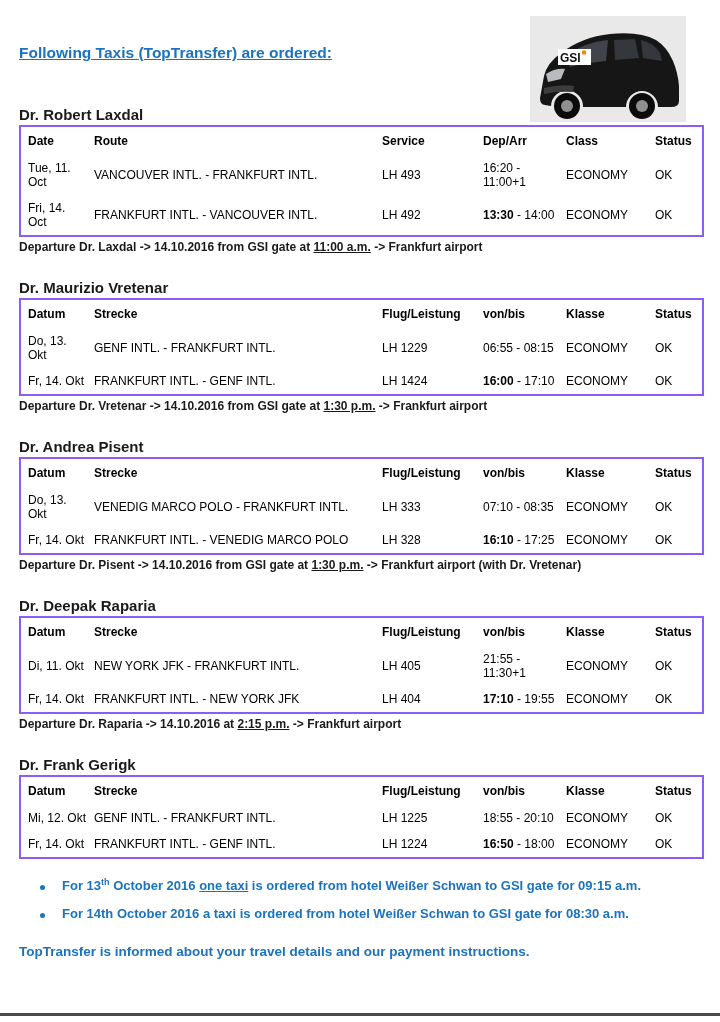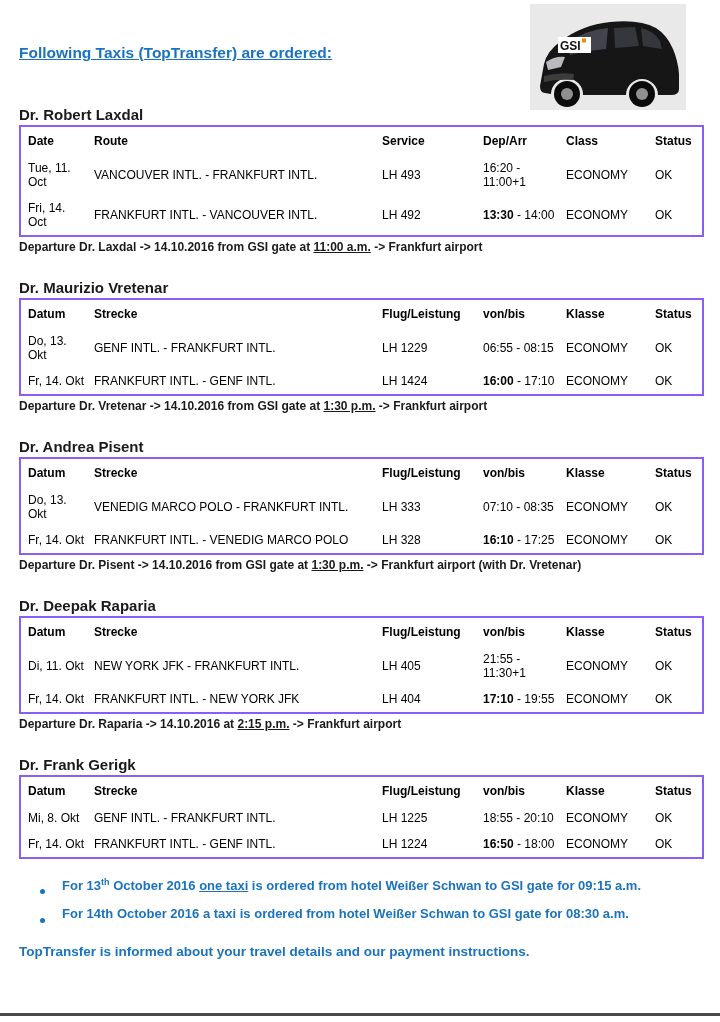--- a/index.html
+++ b/index.html
@@ -9,21 +9,21 @@
     background:#ffffff; color:#000;
     font-family:"Liberation Sans", sans-serif; font-size:12px;
   }
   .content { padding:44px 19px 0 19px; }
 
   h1.doc-title {
     margin:0; font-size:15.5px; font-weight:bold; color:#1b73be;
     text-decoration:underline;
   }
 
-  .car-box { position:absolute; top:4px; left:530px; width:156px; height:106px; }
+  .car-box { position:absolute; top:16px; left:530px; width:156px; height:106px; }
 
   section.sec { margin-top:24px; }
   section.sec.first { margin-top:44px; }
   h2.traveler { margin:0 0 2px 0; font-size:15px; font-weight:bold; color:#1a1a1a; }
 
   table.flights {
     width:683px; border-collapse:collapse; table-layout:fixed;
     border:2px solid #8b5cf6;
   }
   table.flights th, table.flights td {
@@ -31,21 +31,21 @@
     padding:6px 0 6px 7px; line-height:14px; font-size:12px;
     overflow:hidden;
   }
   table.flights th { font-weight:bold; padding-top:7px; padding-bottom:7px; }
   .b { font-weight:bold; }
   .u { text-decoration:underline; }
 
   p.dep { margin:3px 0 0 0; font-weight:bold; font-size:12px; line-height:15px; color:#1a1a1a; }
 
   .notes { margin-top:15px; }
-  .note-item { display:flex; align-items:flex-end; margin:0 0 8px 21px; }
+  .note-item { display:flex; align-items:center; margin:0 0 8px 21px; }
   .bullet-dot {
     width:5px; height:5px; border-radius:50%; background:#1b73be;
     margin:6px 17px 0 0; flex:none;
   }
   .note-text { color:#1b73be; font-weight:bold; font-size:13px; line-height:17px; }
   .note-text sup { font-size:9px; }
 
   p.footer-note {
     margin:21px 0 0 0; color:#1b73be; font-weight:bold; font-size:13.5px;
   }
@@ -271,21 +271,21 @@
           <th>Datum</th>
           <th>Strecke</th>
           <th>Flug/Leistung</th>
           <th>von/bis</th>
           <th>Klasse</th>
           <th>Status</th>
         </tr>
       </thead>
       <tbody>
         <tr>
-          <td>Mi, 8. Okt</td>
+          <td>Mi, 12. Okt</td>
           <td>GENF INTL. - FRANKFURT INTL.</td>
           <td>LH 1225</td>
           <td><span class="b"></span><span>18:55 - 20:10</span></td>
           <td>ECONOMY</td>
           <td>OK</td>
         </tr>
         <tr>
           <td>Fr, 14. Okt</td>
           <td>FRANKFURT INTL. - GENF INTL.</td>
           <td>LH 1224</td>

